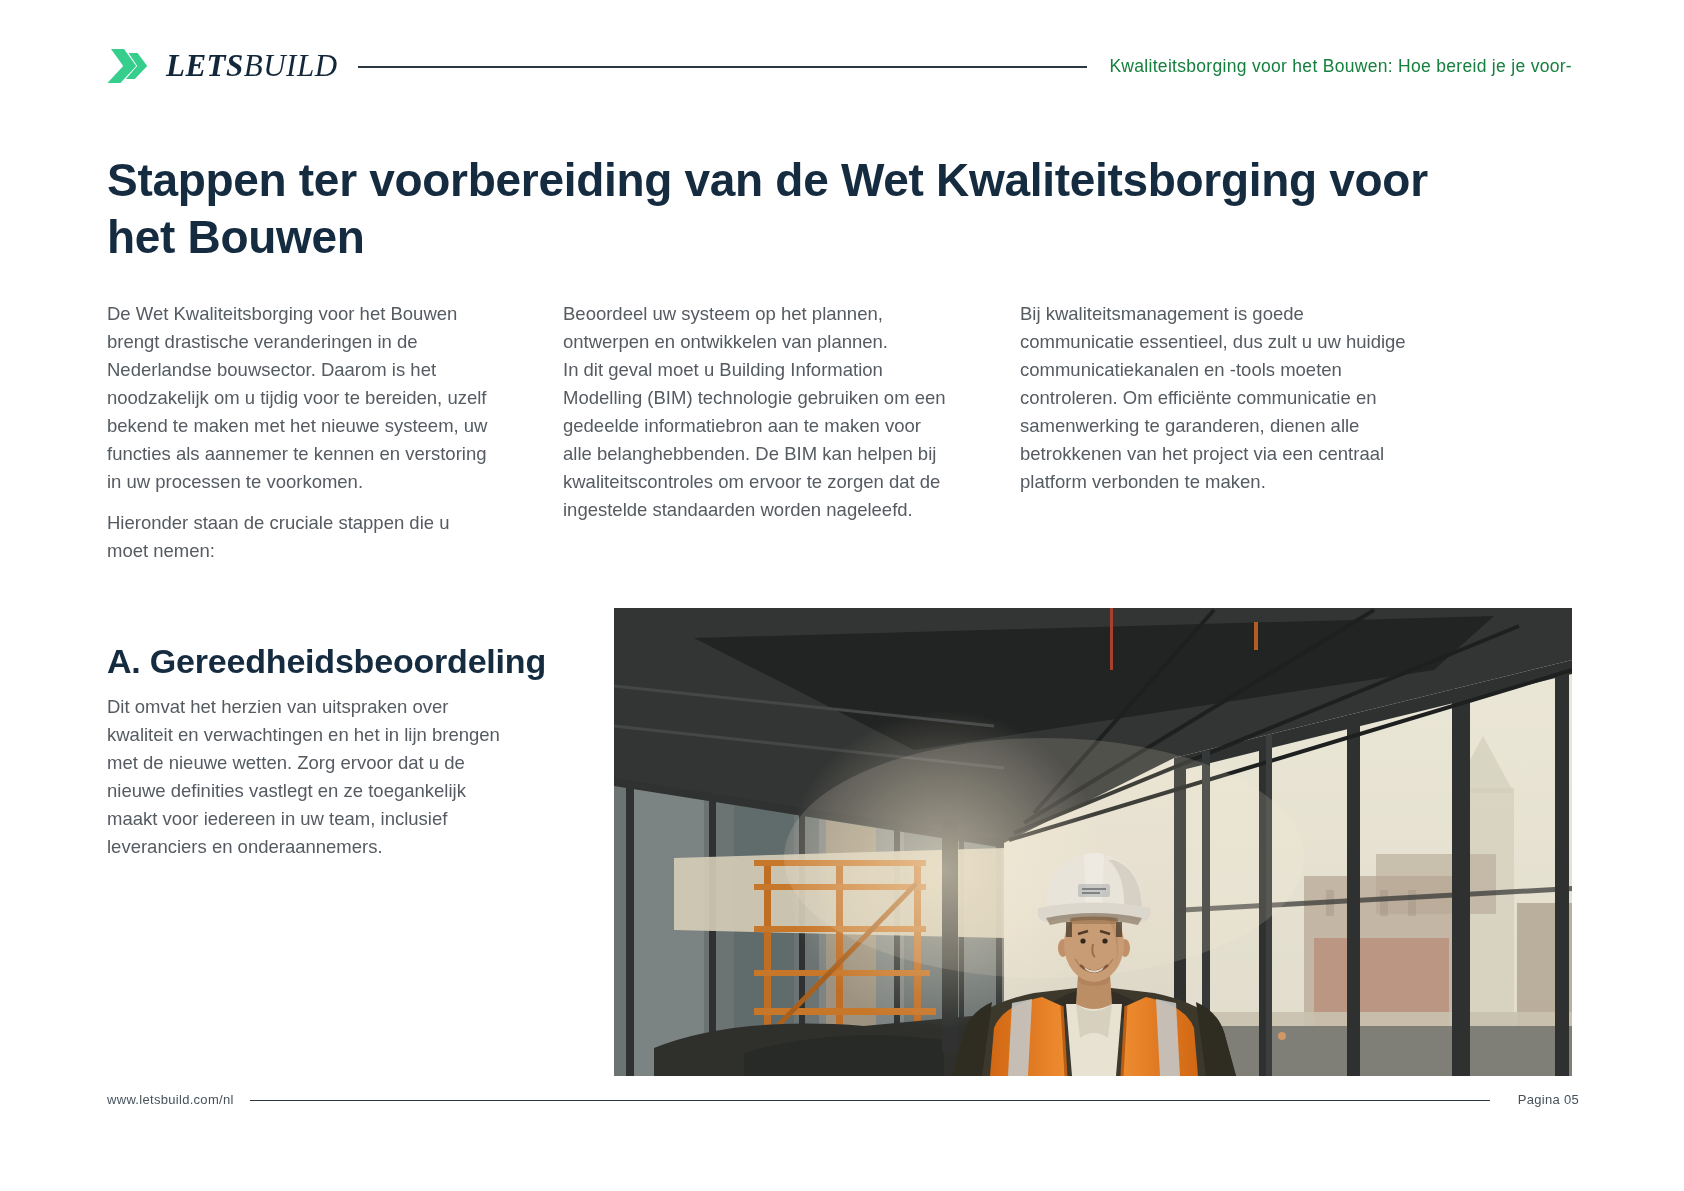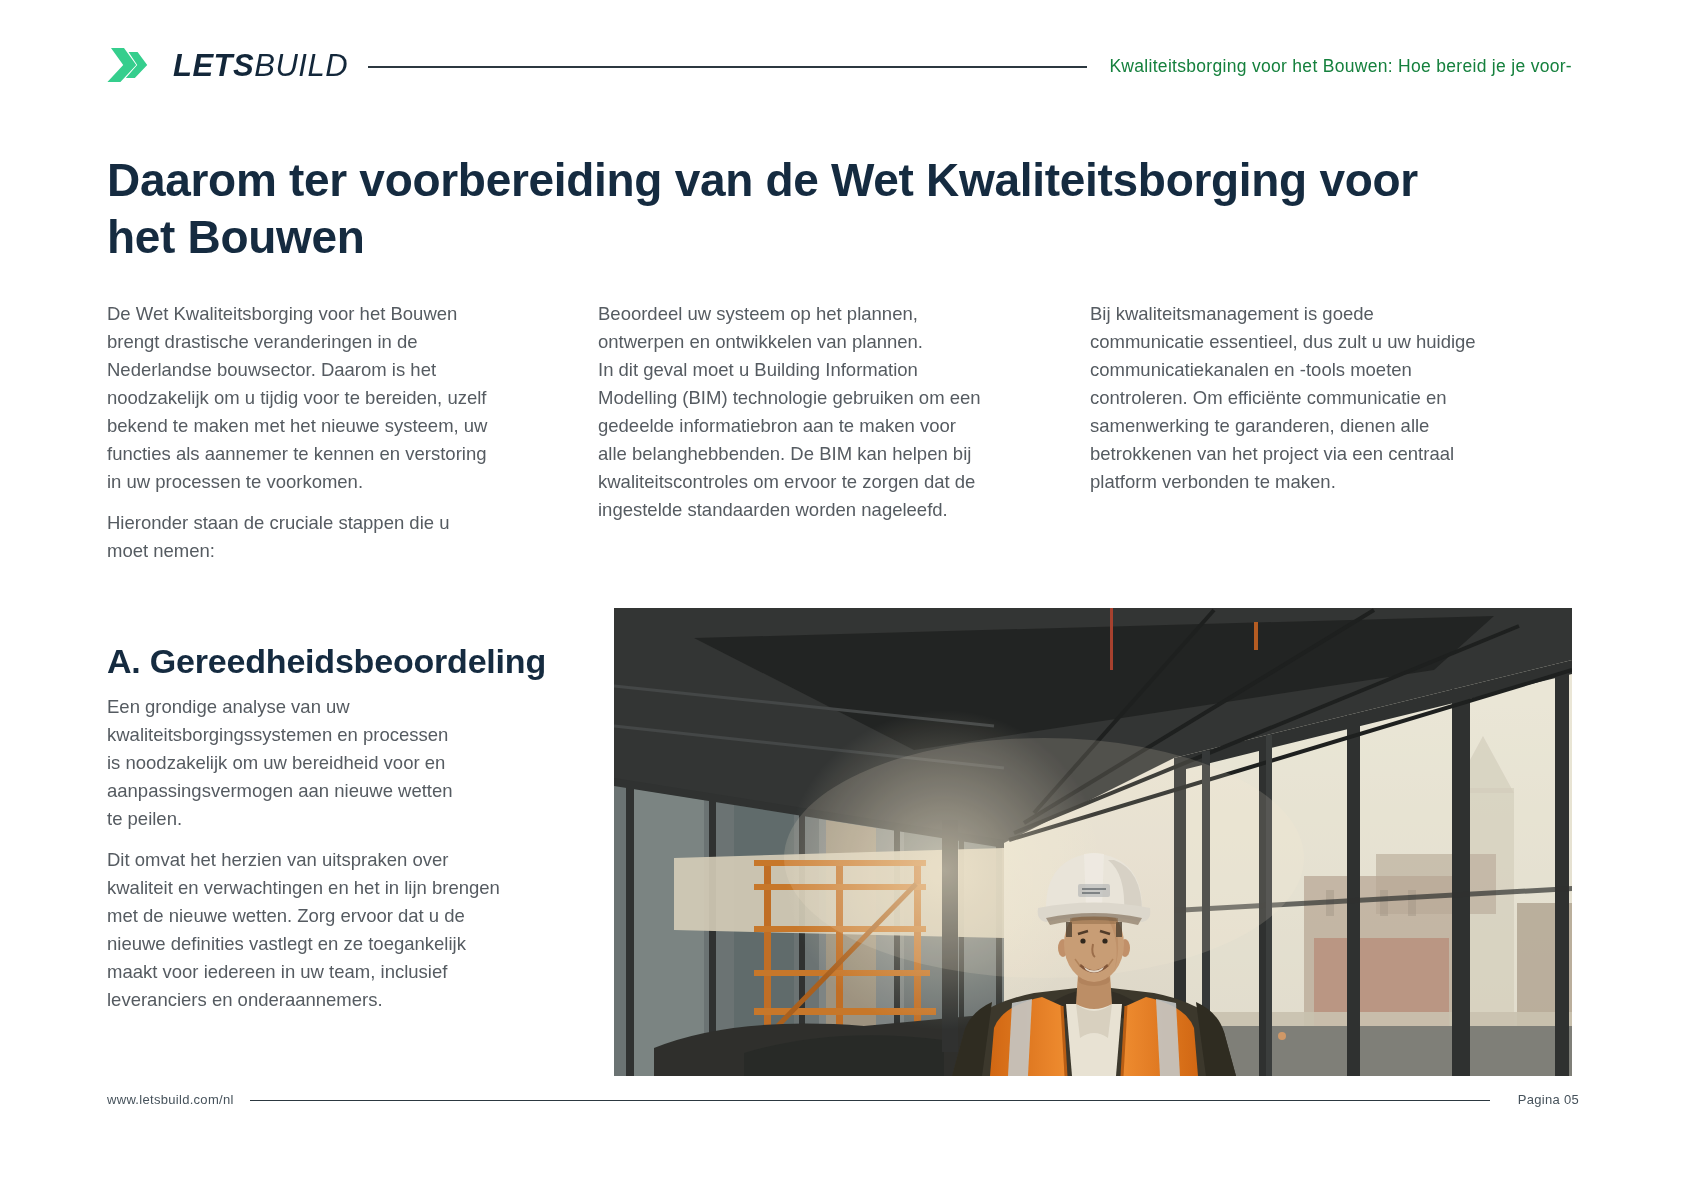--- a/index.html
+++ b/index.html
@@ -2,35 +2,35 @@
 <html><head>
 <meta charset="utf-8">
 <style>
   html,body{margin:0;padding:0;}
   body{
     width:1684px;height:1191px;position:relative;background:#ffffff;
     font-family:"Liberation Sans", sans-serif;overflow:hidden;
   }
   
   .header{position:absolute;left:107px;top:48px;width:1465px;display:flex;align-items:center;}
-  .logo{display:flex;gap:24px;}
+  .logo{display:flex;align-items:center;gap:17px;font-family:Liberation Serif, serif;}
   .logo svg{display:block;}
   .logo-text{font-size:31px;font-style:italic;color:#13273a;letter-spacing:.5px;white-space:nowrap;}
   .logo-text .b1{font-weight:800;}
   .logo-text .b2{font-weight:500;}
   .header-line{flex:1;height:2px;background:#2c3840;margin:2px 22px 0 20px;}
   .doc-title{font-size:17.5px;font-weight:300;color:#15803d;letter-spacing:.3px;white-space:nowrap;}
   
   .page-title{
     position:absolute;left:107px;top:152px;width:1390px;margin:0;
     font-size:46px;line-height:57px;font-weight:800;color:#152b40;
     letter-spacing:-.3px;white-space:pre-line;
   }
   
-  .intro{position:absolute;left:107px;top:300px;display:grid;grid-template-columns:423px 424px 470px;column-gap:68px;}
+  .intro{position:absolute;left:107px;top:300px;display:grid;grid-template-columns:423px 424px 470px;column-gap:33px;}
   .body-p{font-size:18.5px;line-height:28px;color:#555b61;margin:0 0 13px 0;white-space:pre-line;}
   
   .sectionA{position:absolute;left:107px;top:642px;width:482px;}
   .sectionA h2{margin:0 0 12px 0;font-size:34px;font-weight:800;color:#152b40;letter-spacing:-.2px;}
   
   .photo{position:absolute;left:614px;top:608px;width:958px;height:468px;overflow:hidden;background:#8d9092;}
   .photo svg{display:block;}
   
   .footer{position:absolute;left:107px;top:1092px;width:1472px;display:flex;align-items:center;}
   .footer-text{font-size:13px;font-weight:300;color:#46525b;letter-spacing:.3px;white-space:nowrap;}
@@ -46,21 +46,21 @@
         <polygon points="4,0 17,0 31,17 17,34 4,34 18,17" fill="#35CE8D" transform="skewX(-6)"></polygon>
         <polygon points="22,4 31,4 42,17 31,30 22,30 32,17" fill="#35CE8D" transform="skewX(-6)"></polygon>
       </svg>
     </span>
     <span class="logo-text"><span class="b1">LETS</span><span class="b2">BUILD</span></span>
   </div>
   <div class="header-line"></div>
   <div class="doc-title">Kwaliteitsborging voor het Bouwen: Hoe bereid je je voor-</div>
 </div>
 
-<h1 class="page-title">Daarom ter voorbereiding van de Wet Kwaliteitsborging voor
+<h1 class="page-title">Stappen ter voorbereiding van de Wet Kwaliteitsborging voor
 het Bouwen</h1>
 
 <div class="intro">
   <div>
     <p class="body-p">De Wet Kwaliteitsborging voor het Bouwen
 brengt drastische veranderingen in de
 Nederlandse bouwsector. Daarom is het
 noodzakelijk om u tijdig voor te bereiden, uzelf
 bekend te maken met het nieuwe systeem, uw
 functies als aannemer te kennen en verstoring
@@ -84,25 +84,20 @@
 communicatiekanalen en -tools moeten
 controleren. Om efficiënte communicatie en
 samenwerking te garanderen, dienen alle
 betrokkenen van het project via een centraal
 platform verbonden te maken.</p>
   </div>
 </div>
 
 <div class="sectionA">
   <h2>A. Gereedheidsbeoordeling</h2>
-  <p class="body-p">Een grondige analyse van uw
-kwaliteitsborgingssystemen en processen
-is noodzakelijk om uw bereidheid voor en
-aanpassingsvermogen aan nieuwe wetten
-te peilen.</p>
   <p class="body-p">Dit omvat het herzien van uitspraken over
 kwaliteit en verwachtingen en het in lijn brengen
 met de nieuwe wetten. Zorg ervoor dat u de
 nieuwe definities vastlegt en ze toegankelijk
 maakt voor iedereen in uw team, inclusief
 leveranciers en onderaannemers.</p>
 </div>
 
 <figure class="photo" style="margin:0" aria-label="Glimlachende bouwvakker met witte helm en oranje veiligheidshesje in een gebouw in aanbouw">
 <svg width="958" height="468" viewBox="0 0 958 468">

